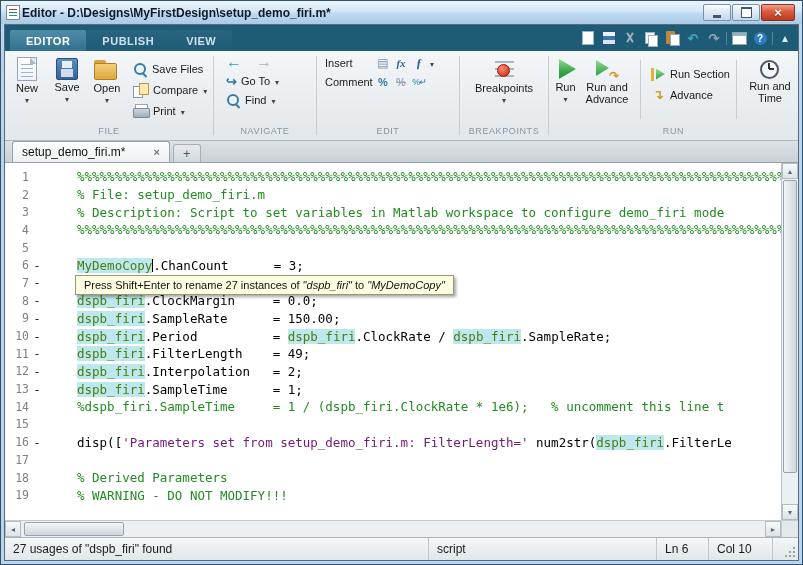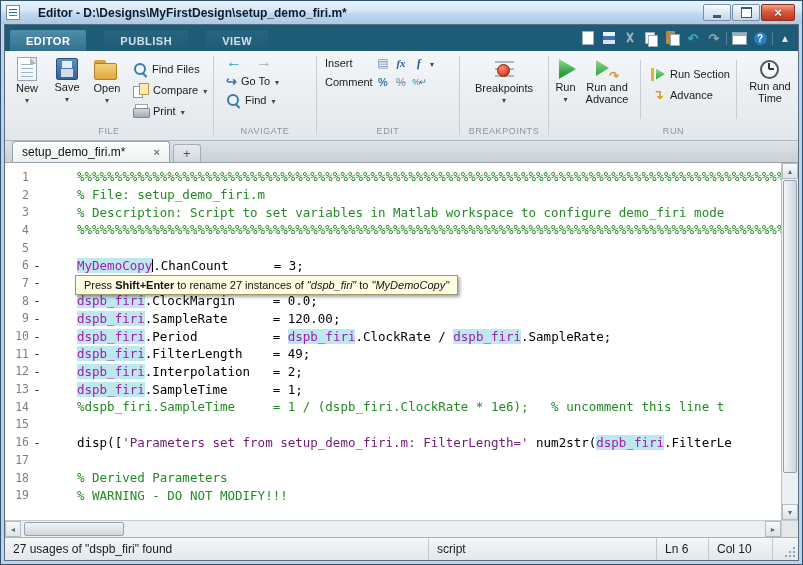--- a/index.html
+++ b/index.html
@@ -1,35 +1,35 @@
 <!DOCTYPE html>
 <html><head>
 <meta charset="utf-8">
 <style>
 *{box-sizing:border-box;margin:0;padding:0}
 html,body{width:803px;height:565px;overflow:hidden;font-family:"Liberation Sans",sans-serif;background:#fff}
 .window{width:803px;height:565px;border:1px solid #30506e;background:#b9d4ec;display:flex;flex-direction:column}
 
 
-.titlebar{height:23px;flex:none;display:flex;align-items:center;gap:18px;padding:0 5px;background:linear-gradient(#eaf4fd,#d3e6f7 45%,#bed9f0 55%,#abc9e6)}
+.titlebar{height:23px;flex:none;display:flex;align-items:center;gap:2px;padding:0 5px;background:linear-gradient(#eaf4fd,#d3e6f7 45%,#bed9f0 55%,#abc9e6)}
 .appicon{width:14px;height:15px;background:#fff;border:1px solid #7a8a98;position:relative;flex:none}
 .appicon::before{content:"";position:absolute;left:2px;top:3px;width:8px;height:1px;background:#c0392b;box-shadow:0 3px 0 #2e6da4,0 6px 0 #2f9e44}
 .title{font-size:12px;font-weight:700;color:#0f1a26;white-space:nowrap}
 .winbtns{margin-left:auto;display:flex;gap:1px;padding-right:2px}
 .wbtn{width:28px;height:17px;border:1px solid #7590ab;border-radius:2px;display:flex;align-items:center;justify-content:center;background:linear-gradient(#fcfdfe,#dfeaf4 45%,#c6d8ea)}
 .wbtn.min::before{content:"";width:8px;height:3px;background:#44566b;margin-top:8px}
 .wbtn.max::before{content:"";width:9px;height:8px;border:1px solid #44566b;border-top:2px solid #44566b;background:#fff}
 .wbtn.close{width:34px;background:linear-gradient(#efa28f,#d9593c 45%,#b93a20);border-color:#8e2f1c}
 .wbtn.close::before{content:"×";color:#fff;font-weight:700;font-size:13px;line-height:13px;text-shadow:0 1px 1px rgba(0,0,0,.4)}
 
 .client{flex:1;margin:0 3px 3px;border:1px solid #5a6c7c;display:flex;flex-direction:column;background:#e7ebee;min-height:0}
 
 
 .ribbonbar{height:26px;flex:none;background:#1d5b76;display:flex;align-items:flex-end;padding-left:5px;position:relative}
-.rtab{height:21px;padding:0 16px;display:flex;align-items:center;font-size:11px;font-weight:700;letter-spacing:.5px;color:#cfe0ea;background:linear-gradient(#28647f,#1f5c77);border-radius:2px 2px 0 0;margin-right:18px}
+.rtab{height:21px;padding:0 16px;display:flex;align-items:center;font-size:11px;font-weight:700;letter-spacing:.5px;color:#cfe0ea;background:linear-gradient(#28647f,#1f5c77);border-radius:2px 2px 0 0;margin-right:0}
 .rtab.active{background:linear-gradient(#4f8ca8,#32718f);color:#fff}
 .qab{position:absolute;right:4px;top:3px;display:flex;align-items:center;gap:3px;height:20px}
 .qi{width:18px;height:18px;display:flex;align-items:center;justify-content:center;position:relative}
 .qdiv{width:1px;height:13px;background:rgba(255,255,255,.25)}
 .ico-page::before{content:"";width:10px;height:12px;background:#fff;border:1px solid #9ab0c0}
 .ico-floppy::before{content:"";width:12px;height:12px;border-radius:1px;background:linear-gradient(#e8f0f8 0 4px,#3a75ad 4px 8px,#d9e4f0 8px);border:1px solid #2a4f7e}
 .ico-cut::before,.ico-cut::after{content:"";position:absolute;width:2px;height:11px;background:#9fb2c0;left:8px;top:3px}
 .ico-cut::before{transform:rotate(32deg)}.ico-cut::after{transform:rotate(-32deg)}
 .ico-copy::before{content:"";position:absolute;left:3px;top:3px;width:8px;height:10px;background:#f2f6f9;border:1px solid #9fb2c0}
 .ico-copy::after{content:"";position:absolute;left:6px;top:6px;width:8px;height:10px;background:#fff;border:1px solid #9fb2c0}
@@ -117,24 +117,24 @@
 .edmain{flex:1;display:flex;min-height:0}
 .edcontent{flex:1;position:relative;overflow:hidden;background:#fff}
 .lines{padding-top:5px}
 .cl{display:flex;height:17.7px;align-items:center;font-family:"DejaVu Sans Mono","Liberation Mono",monospace;font-size:12.5px;white-space:pre}
 .lnum{width:24px;flex:none;text-align:right;color:#808080;font-size:11.5px}
 .ldash{width:16px;flex:none;text-align:center;color:#333}
 .lcode{padding-left:32px;flex:none}
 .s-cm{color:#228b22}
 .s-st{color:#701a75}
 .s-pl{color:#000}
-.s-hl{background:#bce8ee;color:#a21caf}
+.s-hl{background:#bce8ee;color:#4d7c0f}
 .icaret{display:inline-block;width:1px;height:13px;background:#000;margin-bottom:-2px}
 .tooltip{position:absolute;left:70px;top:112px;height:20px;display:flex;align-items:center;background:#fffde1;border:1px solid #9a9a72;box-shadow:2px 2px 3px rgba(0,0,0,.35);font-size:11px;color:#111;padding:0 8px;white-space:pre;z-index:5}
-.tooltip b{font-weight:700}
+.tooltip b{font-weight:400}
 .tooltip i{font-style:italic}
 
 .vscroll{width:17px;flex:none;border-left:1px solid #b9c2ca;background:#edf0f2;display:flex;flex-direction:column}
 .sbtn{flex:none;background:linear-gradient(#f8fafb,#dde3e8);border:1px solid #b2bcc4;display:flex;align-items:center;justify-content:center}
 .sbtn::before{font-size:7px;color:#5c6c78}
 .vscroll .sbtn{height:16px}
 .sbtn.up::before{content:"▲"}
 .sbtn.down::before{content:"▼"}
 .sbtn.left::before{content:"◄"}
 .sbtn.right::before{content:"►"}
@@ -210,21 +210,21 @@
             <span class="car"></span>
           </div>
           <div class="bigbtn">
             <span class="i-open"></span>
             <span class="lbl">Open</span>
             <span class="car"></span>
           </div>
           <div class="smallcol">
             <div class="srow">
               <span class="mag"></span>
-              <span>Find Files</span>
+              <span>Save Files</span>
             </div>
             <div class="srow">
               <span class="i-compare"></span>
               <span>Compare</span>
               <span class="car2"></span>
             </div>
             <div class="srow">
               <span class="i-print"></span>
               <span>Print</span>
               <span class="car2"></span>
@@ -333,21 +333,21 @@
         <div class="edcontent">
           <div class="lines">
               <div class="cl"><span class="lnum">1</span><span class="ldash"></span><span class="lcode"><span class="s-cm">%%%%%%%%%%%%%%%%%%%%%%%%%%%%%%%%%%%%%%%%%%%%%%%%%%%%%%%%%%%%%%%%%%%%%%%%%%%%%%%%%%%%%%%%%%%%%%%%</span></span></div>
               <div class="cl"><span class="lnum">2</span><span class="ldash"></span><span class="lcode"><span class="s-cm">% File: setup_demo_firi.m</span></span></div>
               <div class="cl"><span class="lnum">3</span><span class="ldash"></span><span class="lcode"><span class="s-cm">% Description: Script to set variables in Matlab workspace to configure demo_firi mode</span></span></div>
               <div class="cl"><span class="lnum">4</span><span class="ldash"></span><span class="lcode"><span class="s-cm">%%%%%%%%%%%%%%%%%%%%%%%%%%%%%%%%%%%%%%%%%%%%%%%%%%%%%%%%%%%%%%%%%%%%%%%%%%%%%%%%%%%%%%%%%%%%%%%%</span></span></div>
               <div class="cl"><span class="lnum">5</span><span class="ldash"></span><span class="lcode"></span></div>
               <div class="cl"><span class="lnum">6</span><span class="ldash">-</span><span class="lcode"><span class="s-hl">MyDemoCopy</span><span class="icaret"></span><span class="s-pl">.ChanCount      = 3;</span></span></div>
               <div class="cl"><span class="lnum">7</span><span class="ldash">-</span><span class="lcode"></span></div>
               <div class="cl"><span class="lnum">8</span><span class="ldash">-</span><span class="lcode"><span class="s-hl">dspb_firi</span><span class="s-pl">.ClockMargin     = 0.0;</span></span></div>
-              <div class="cl"><span class="lnum">9</span><span class="ldash">-</span><span class="lcode"><span class="s-hl">dspb_firi</span><span class="s-pl">.SampleRate      = 120.00;</span></span></div>
+              <div class="cl"><span class="lnum">9</span><span class="ldash">-</span><span class="lcode"><span class="s-hl">dspb_firi</span><span class="s-pl">.SampleRate      = 150.00;</span></span></div>
               <div class="cl"><span class="lnum">10</span><span class="ldash">-</span><span class="lcode"><span class="s-hl">dspb_firi</span><span class="s-pl">.Period          = </span><span class="s-hl">dspb_firi</span><span class="s-pl">.ClockRate / </span><span class="s-hl">dspb_firi</span><span class="s-pl">.SampleRate;</span></span></div>
               <div class="cl"><span class="lnum">11</span><span class="ldash">-</span><span class="lcode"><span class="s-hl">dspb_firi</span><span class="s-pl">.FilterLength    = 49;</span></span></div>
               <div class="cl"><span class="lnum">12</span><span class="ldash">-</span><span class="lcode"><span class="s-hl">dspb_firi</span><span class="s-pl">.Interpolation   = 2;</span></span></div>
               <div class="cl"><span class="lnum">13</span><span class="ldash">-</span><span class="lcode"><span class="s-hl">dspb_firi</span><span class="s-pl">.SampleTime      = 1;</span></span></div>
               <div class="cl"><span class="lnum">14</span><span class="ldash"></span><span class="lcode"><span class="s-cm">%dspb_firi.SampleTime     = 1 / (dspb_firi.ClockRate * 1e6);   % uncomment this line t</span></span></div>
               <div class="cl"><span class="lnum">15</span><span class="ldash"></span><span class="lcode"></span></div>
               <div class="cl"><span class="lnum">16</span><span class="ldash">-</span><span class="lcode"><span class="s-pl">disp([</span><span class="s-st">'Parameters set from setup_demo_firi.m: FilterLength='</span><span class="s-pl"> num2str(</span><span class="s-hl">dspb_firi</span><span class="s-pl">.FilterLe</span></span></div>
               <div class="cl"><span class="lnum">17</span><span class="ldash"></span><span class="lcode"></span></div>
               <div class="cl"><span class="lnum">18</span><span class="ldash"></span><span class="lcode"><span class="s-cm">% Derived Parameters</span></span></div>
               <div class="cl"><span class="lnum">19</span><span class="ldash"></span><span class="lcode"><span class="s-cm">% WARNING - DO NOT MODIFY!!!</span></span></div>

